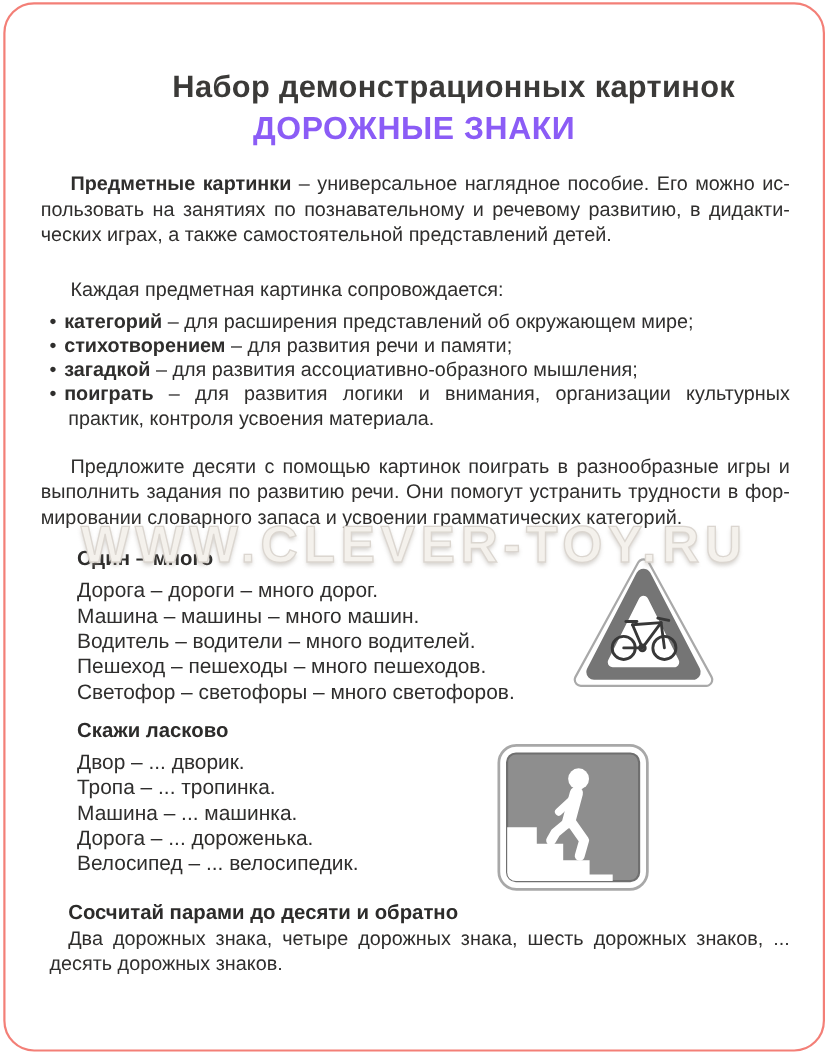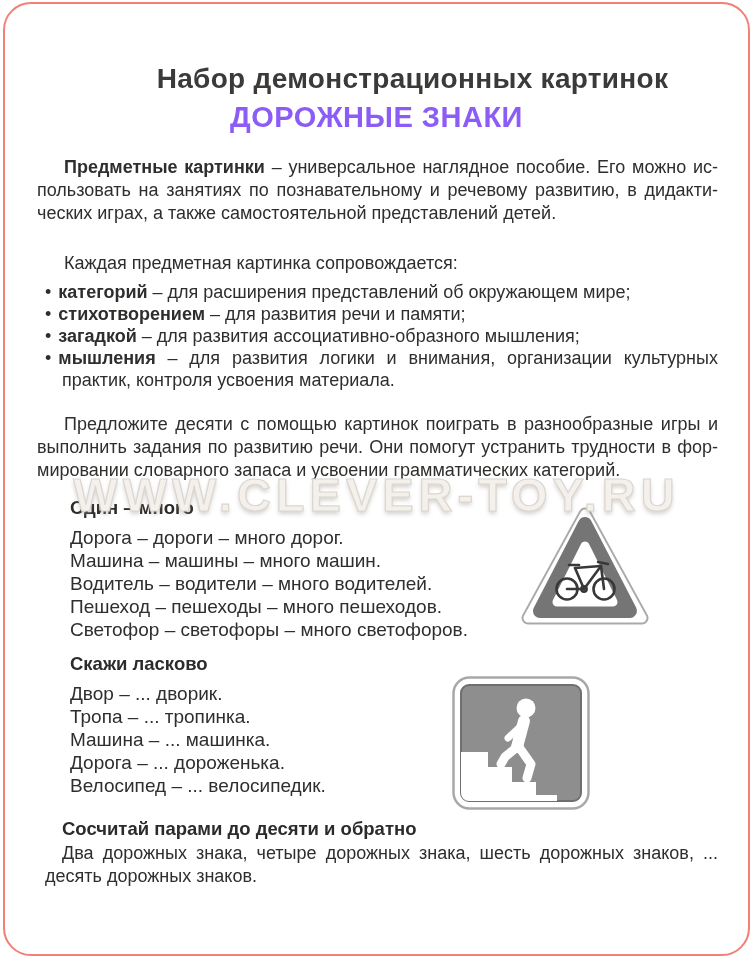--- a/index.html
+++ b/index.html
@@ -78,21 +78,21 @@
   <div class="line jline">пользовать на занятиях по познавательному и речевому развитию, в дидакти-</div>
   <div class="line">ческих играх, а также самостоятельной представлений детей.</div>
 </div>
 
 <div id="accompany">Каждая предметная картинка сопровождается:</div>
 
 <div id="bullets">
   <div class="line"><span class="marker">•</span><span class="b">категорий</span><span> – для расширения представлений об окружающем мире;</span></div>
   <div class="line"><span class="marker">•</span><span class="b">стихотворением</span><span> – для развития речи и памяти;</span></div>
   <div class="line"><span class="marker">•</span><span class="b">загадкой</span><span> – для развития ассоциативно-образного мышления;</span></div>
-  <div class="line jline"><span class="marker">•</span><span class="b">мышления</span><span> – для развития логики и внимания, организации культурных</span></div>
+  <div class="line jline"><span class="marker">•</span><span class="b">поиграть</span><span> – для развития логики и внимания, организации культурных</span></div>
   <div class="line bullet-wrap">практик, контроля усвоения материала.</div>
 </div>
 
 <div class="para" id="para2">
   <div class="line jline ind">Предложите десяти с помощью картинок поиграть в разнообразные игры и</div>
   <div class="line jline">выполнить задания по развитию речи. Они помогут устранить трудности в фор-</div>
   <div class="line">мировании словарного запаса и усвоении грамматических категорий.</div>
 </div>
 
 <div id="watermark">WWW.CLEVER-TOY.RU</div>

